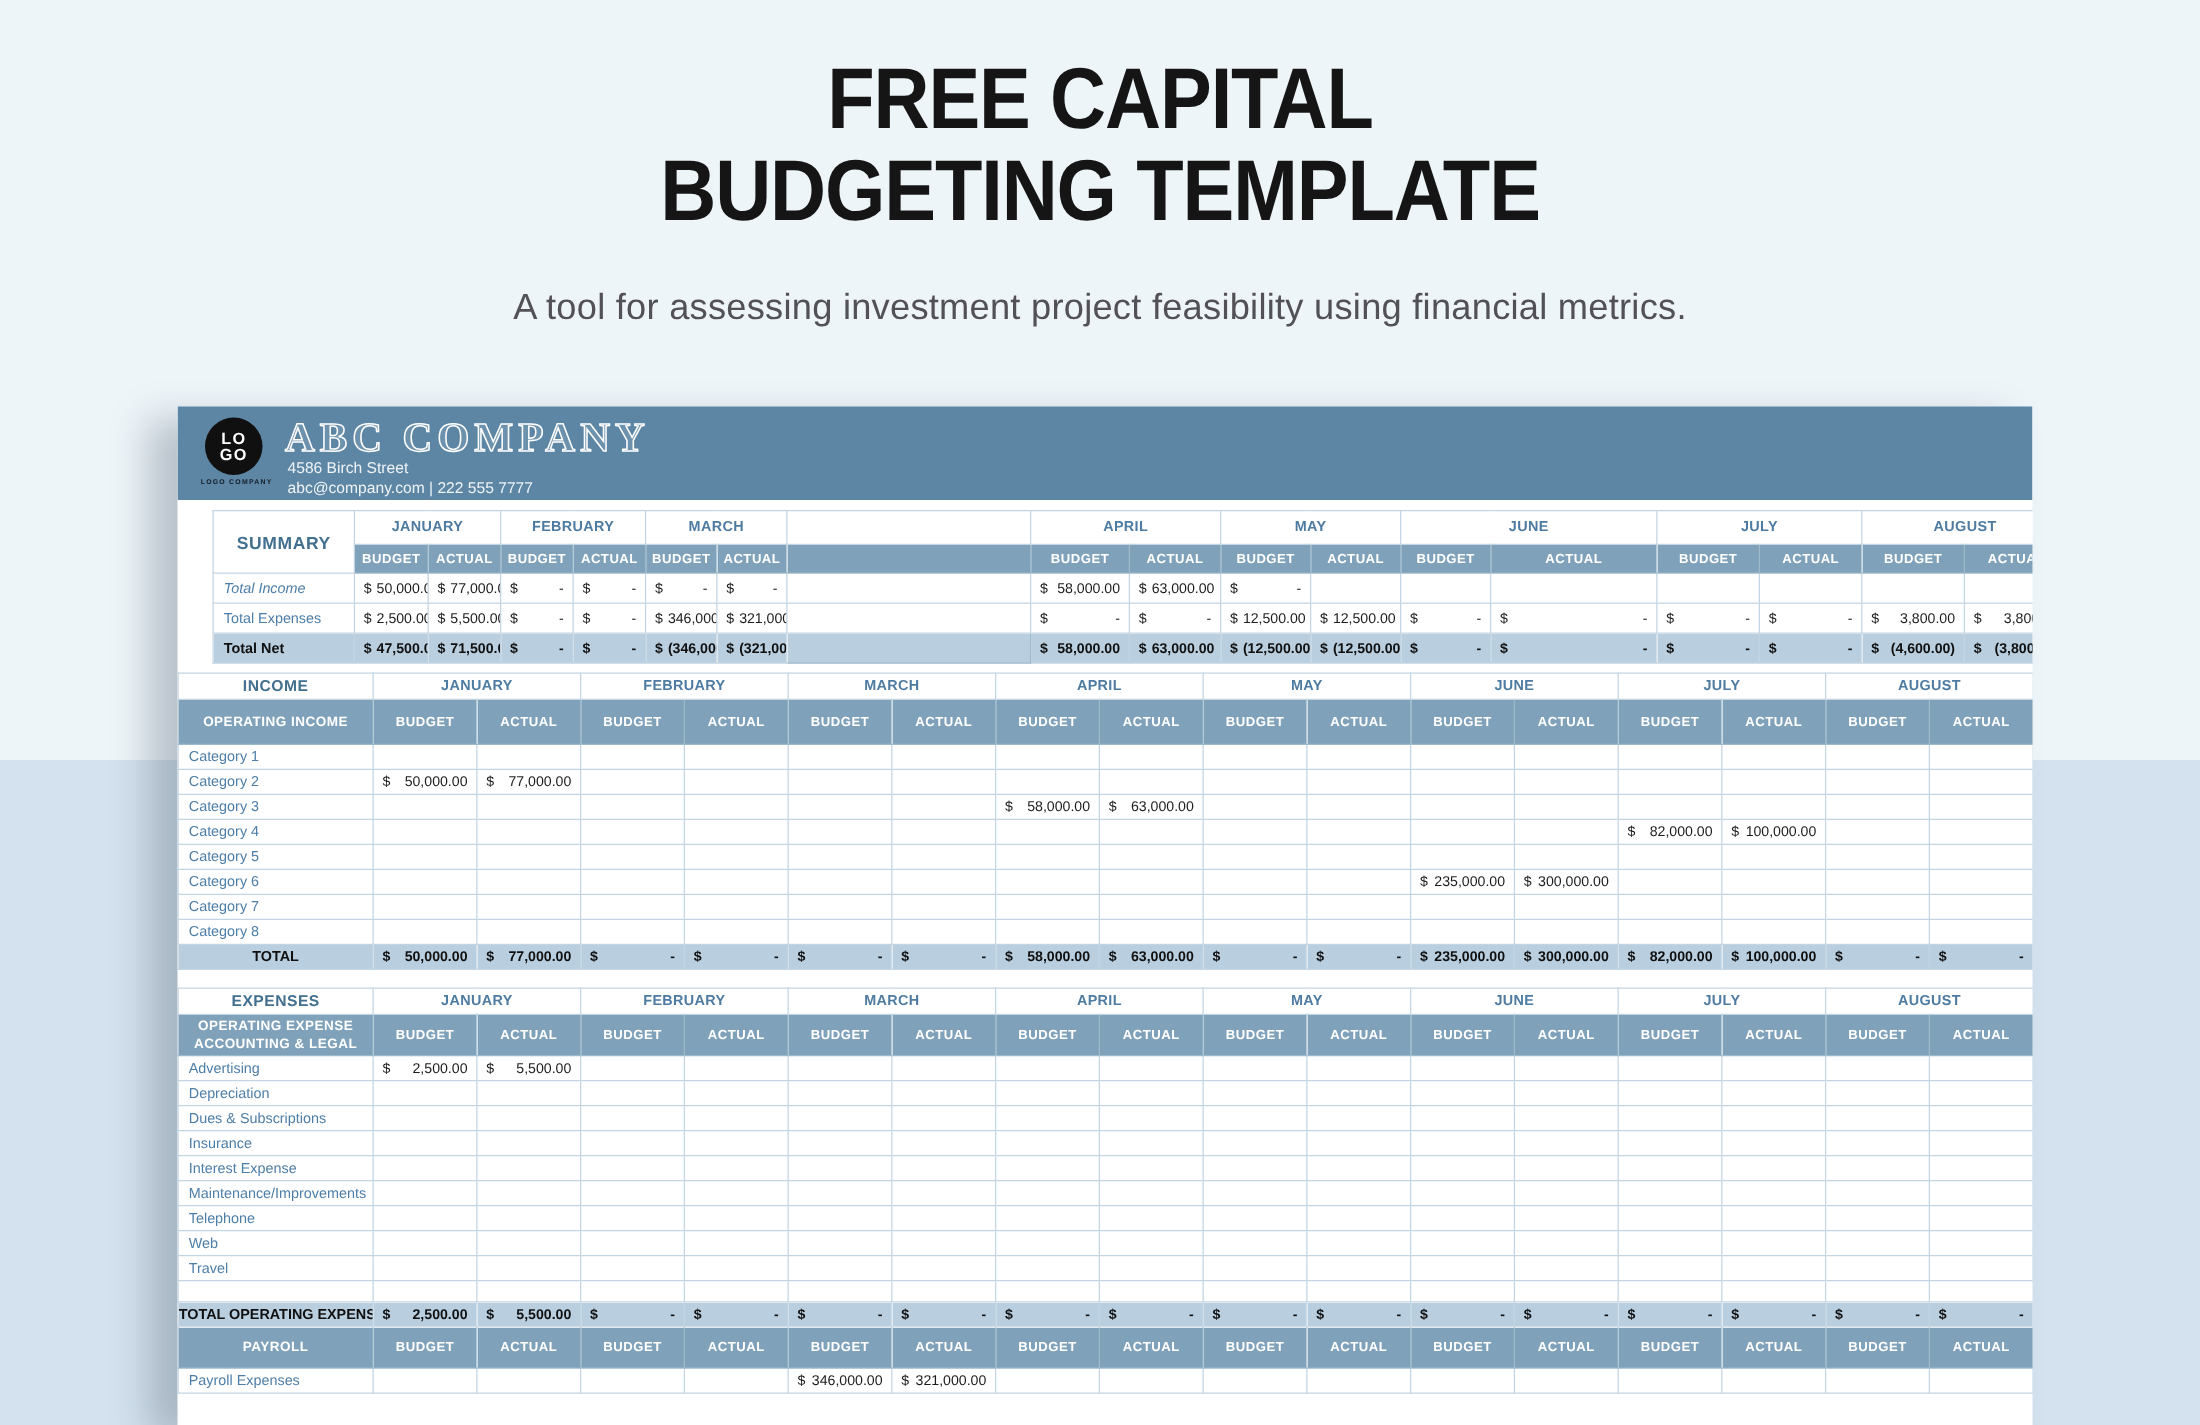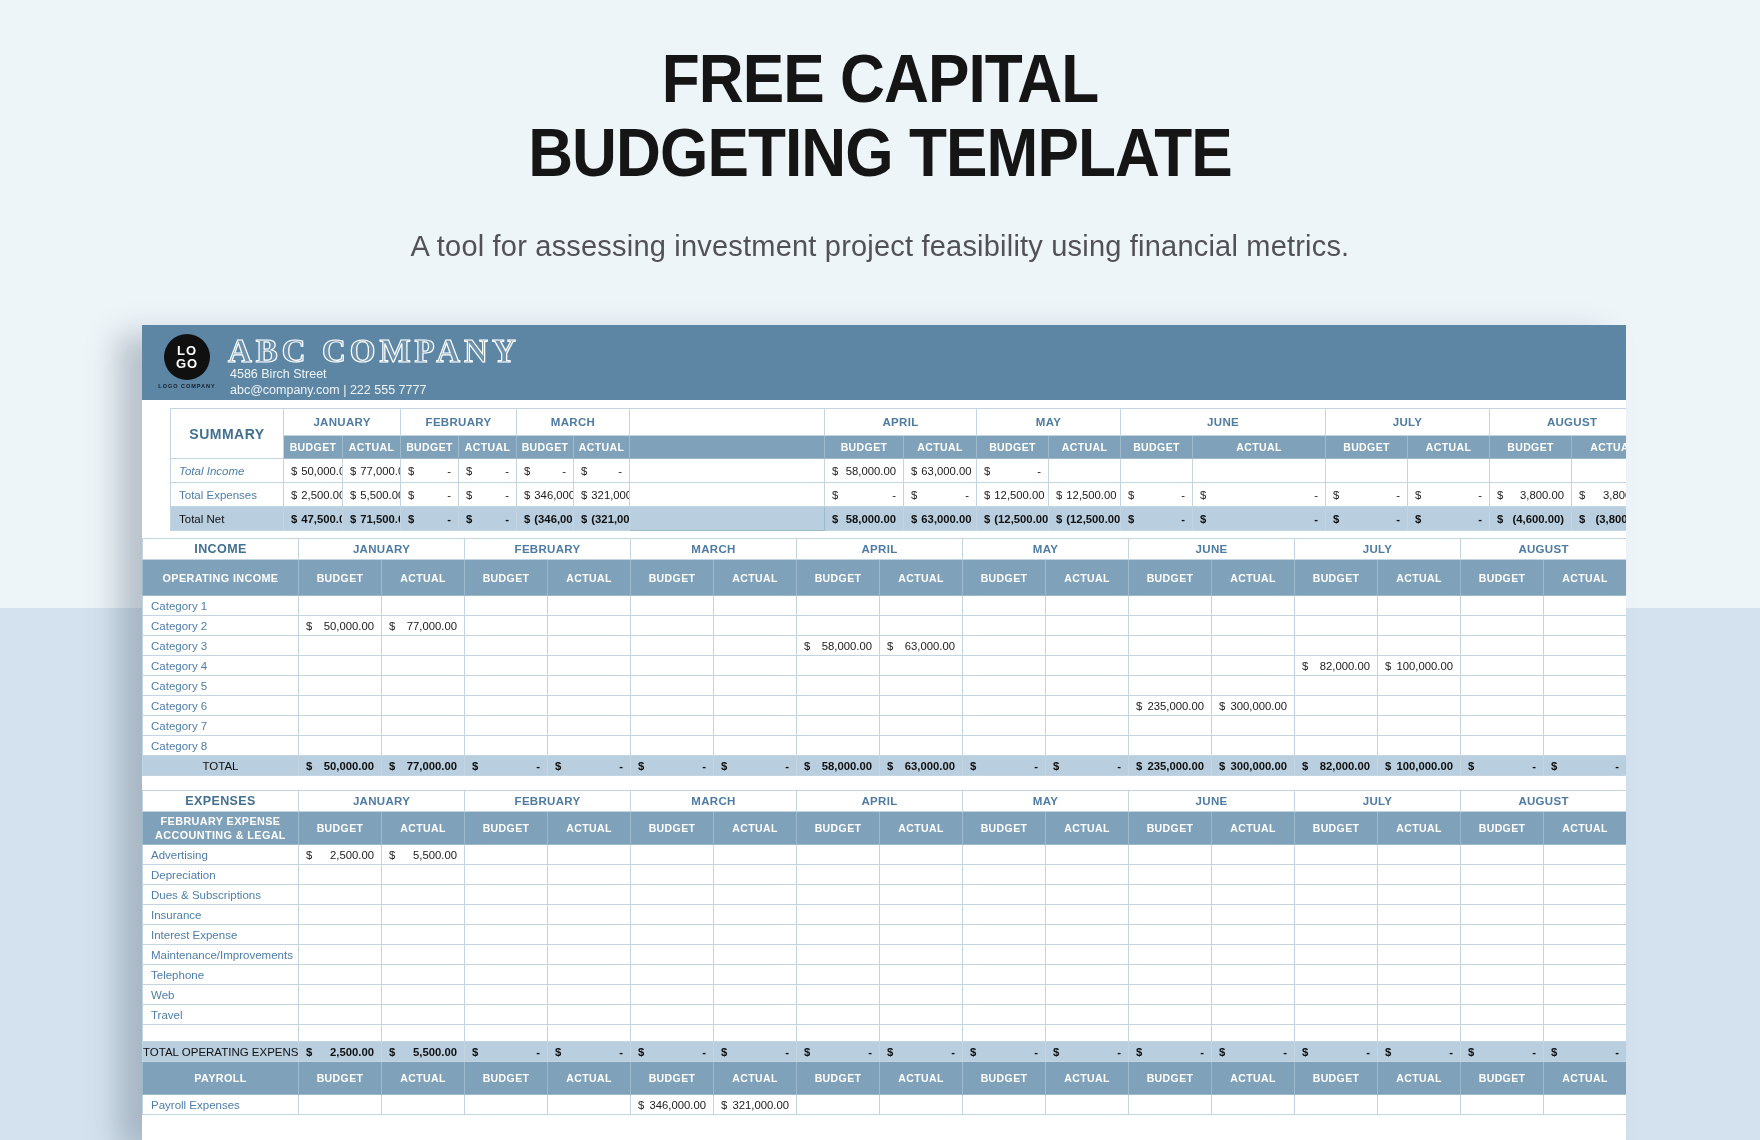--- a/index.html
+++ b/index.html
@@ -12,21 +12,21 @@
   .tl { display:block; font-size:69px; font-weight:700; letter-spacing:-1px; line-height:74px;
         transform:scaleX(.9); transform-origin:50% 50%; white-space:nowrap; }
   .subtitle { position:absolute; left:0; right:0; top:230px; text-align:center;
         font-size:29px; color:#515156; letter-spacing:.2px; }
 
   .sheet { position:absolute; left:142px; top:325px; width:1484px; height:815px; background:#ffffff;
         overflow:hidden; box-shadow:-24px 10px 28px rgba(96,110,125,.38); }
 
   
   .banner { position:absolute; left:0; top:0; width:100%; height:75px; background:#5d86a4; }
-  .logo-wrap { position:absolute; left:14px; top:9px; width:62px; text-align:center; }
+  .logo-wrap { position:absolute; left:14px; top:9px; width:62px; text-align:right; }
   .logo-circle { width:46px; height:46px; border-radius:50%; background:#101010; margin:0 auto;
         display:flex; flex-direction:column; align-items:center; justify-content:center;
         color:#ffffff; font-weight:700; font-size:13px; line-height:13px; letter-spacing:1px; }
   .logo-caption { margin-top:3px; font-size:5.5px; letter-spacing:1px; color:#141c26; font-weight:700; }
   .cname { position:absolute; left:86px; top:8px; font-family:"Liberation Serif",serif;
         font-size:33px; font-weight:700; letter-spacing:4px; color:rgba(255,255,255,.10);
         -webkit-text-stroke:1.2px #ffffff; white-space:nowrap; }
   .addr1 { position:absolute; left:88px; top:42px; font-size:12.5px; color:#eef3f6; }
   .addr2 { position:absolute; left:88px; top:58px; font-size:12.5px; color:#eef3f6; }
 
@@ -46,21 +46,21 @@
   .grid tr.ba td { height:36px; }
   .grid tr.dr td { height:20px; }
   .sum  tr.dr td { height:24px; }
 
   td.seclabel { text-align:center; color:#42708f; font-weight:700; font-size:12.5px; letter-spacing:.4px; background:#fff; }
   td.sumlabel { text-align:center; color:#42708f; font-weight:700; font-size:14px; letter-spacing:.5px; background:#fff; }
   td.subhead  { text-align:center; color:#ffffff; font-weight:700; font-size:10.8px; letter-spacing:.4px; background:#7fa2ba; border-color:#9db9cc; }
   .subhead div { line-height:14px; }
 
   td.rlabel { color:#4d7ea8; font-size:11.5px; padding-left:8px; background:#fff; }
-  td.tlabel { text-align:center; color:#101010; font-weight:400; font-size:11.5px; background:#b9cfe0;margin-top:21px; }
+  td.tlabel { text-align:center; color:#101010; font-weight:700; font-size:11.5px; background:#b9cfe0;margin-top:21px; }
   tr.trow td { background:#b9cfe0; }
   tr.trow .m { font-weight:700; color:#101010; }
 
   .m { display:flex; justify-content:space-between; padding:0 7px; font-size:11.3px; color:#1b1b1b; }
   .m .cur { margin-right:4px; }
   td.gapw { background:#ffffff; }
   td.gapb { background:#7fa2ba; border-color:#9db9cc; }
 
   .exp tr.ba td { height:33px; }
   .exp tr.blank td { height:17px; background:#fff; }
@@ -788,21 +788,21 @@
             <td class="mh" colspan="2">FEBRUARY</td>
             <td class="mh" colspan="2">MARCH</td>
             <td class="mh" colspan="2">APRIL</td>
             <td class="mh" colspan="2">MAY</td>
             <td class="mh" colspan="2">JUNE</td>
             <td class="mh" colspan="2">JULY</td>
             <td class="mh" colspan="2">AUGUST</td>
           </tr>
           <tr class="ba">
             <td class="subhead">
-              <div>FEBRUARY EXPENSE</div>
+              <div>OPERATING EXPENSE</div>
               <div>ACCOUNTING &amp; LEGAL</div>
             </td>
             <td class="bah">BUDGET</td>
             <td class="bah">ACTUAL</td>
             <td class="bah">BUDGET</td>
             <td class="bah">ACTUAL</td>
             <td class="bah">BUDGET</td>
             <td class="bah">ACTUAL</td>
             <td class="bah">BUDGET</td>
             <td class="bah">ACTUAL</td>

